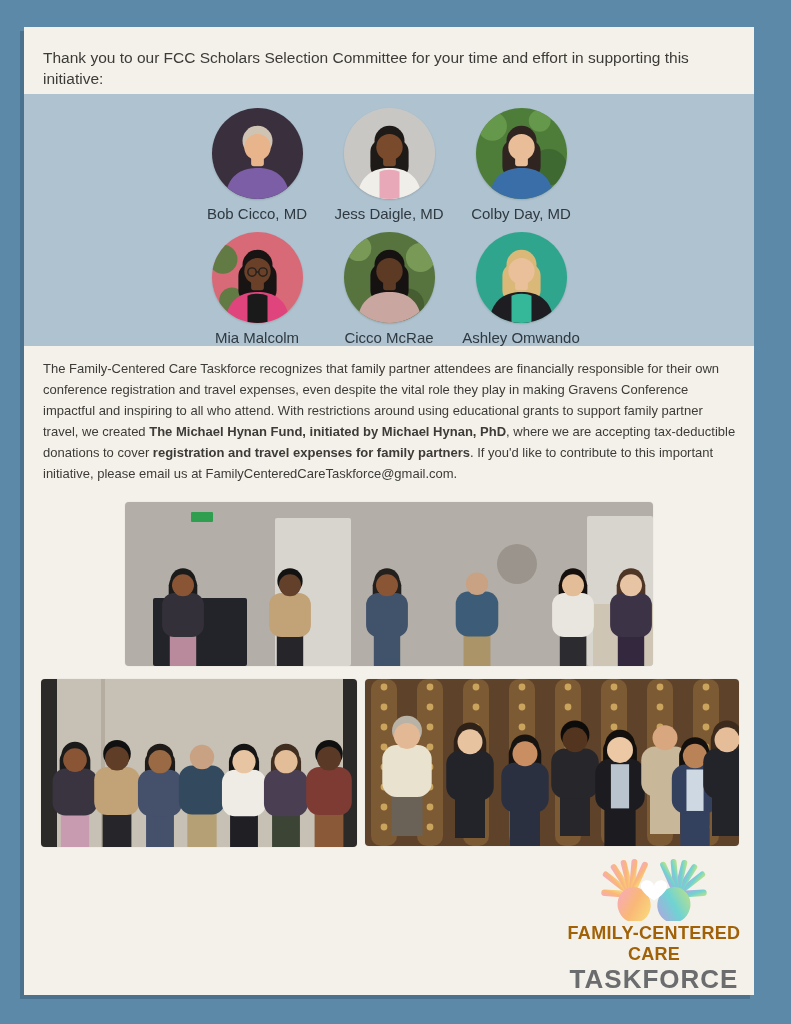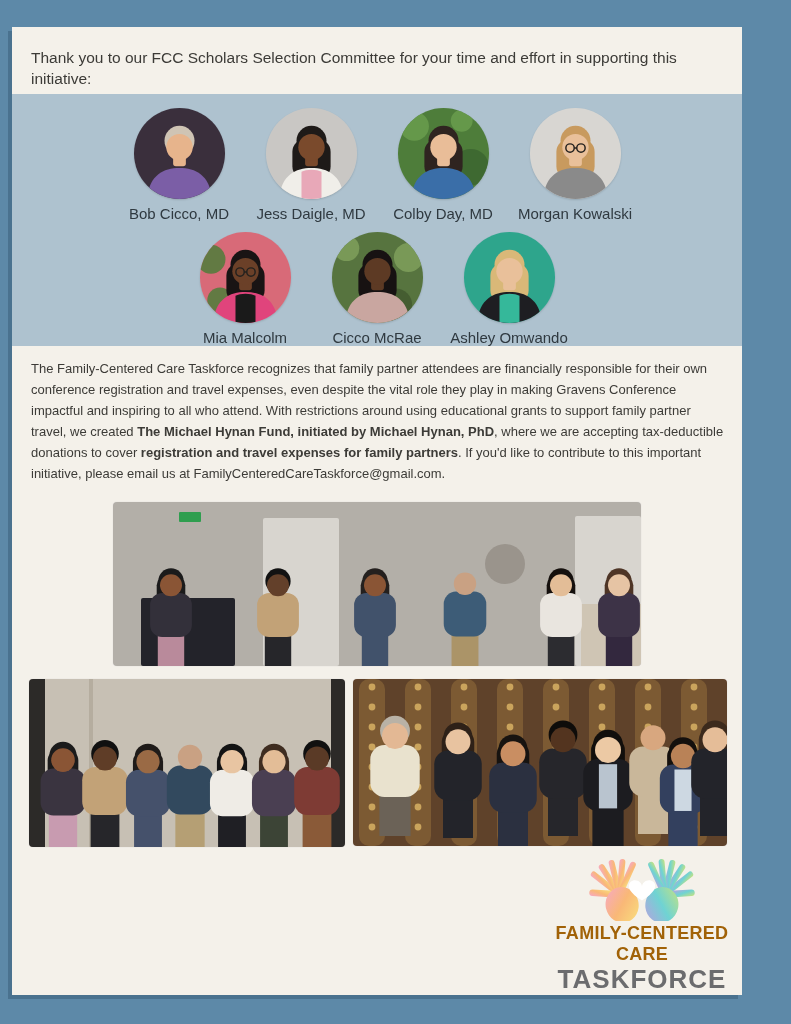--- a/index.html
+++ b/index.html
@@ -3,21 +3,21 @@
 <meta charset="utf-8">
 <style>
   html,body{margin:0;padding:0;}
   body{
     width:791px;height:1024px;overflow:hidden;
     background:#5d89a8;
     font-family:"Liberation Sans", sans-serif;
     position:relative;
   }
   .page{
-    position:absolute;left:12px;top:27px;width:730px;height:968px;
+    position:absolute;left:24px;top:27px;width:730px;height:968px;
     background:#f4f1ea;
     box-shadow:-4px 4px 0 rgba(40,72,96,.35);
     display:flex;flex-direction:column;
   }
   .intro{
     height:73px;box-sizing:border-box;
     padding:20px 22px 0 19px;
     font-size:15.5px;line-height:21px;color:#3c3b37;
   }
   .band{
@@ -98,36 +98,20 @@
             <circle cx="18" cy="20" r="16" fill="#6a9c4e" opacity="0.85"></circle>
             <circle cx="80" cy="65" r="20" fill="#3c6530" opacity="0.85"></circle>
             <circle cx="70" cy="14" r="12" fill="#6a9c4e" opacity="0.85"></circle>
             <rect x="29" y="34" width="42" height="44" rx="14" fill="#2f2420"></rect>
             <path d="M14,102 C16,74 32,66 50,66 C68,66 84,74 86,102 Z" fill="#3a6ea8"></path>
             <rect x="43" y="50" width="14" height="14" rx="3" fill="#e9bd98"></rect>
             <circle cx="50" cy="36" r="16.5" fill="#2f2420"></circle>
             <circle cx="50" cy="43" r="14.5" fill="#e9bd98"></circle>
           </svg>
           <div class="member-name">Colby Day, MD</div>
-        </div>
-        <div class="member">
-          <svg class="avatar" viewBox="0 0 100 100">
-            <rect width="100" height="100" fill="#d8d6d2"></rect>
-            <rect x="29" y="34" width="42" height="44" rx="14" fill="#c89a5e"></rect>
-            <path d="M14,102 C16,74 32,66 50,66 C68,66 84,74 86,102 Z" fill="#8a8a8a"></path>
-            <rect x="43" y="50" width="14" height="14" rx="3" fill="#e9c09a"></rect>
-            <circle cx="50" cy="36" r="16.5" fill="#c89a5e"></circle>
-            <circle cx="50" cy="43" r="14.5" fill="#e9c09a"></circle>
-            <g stroke="#24211e" stroke-width="1.6" fill="none">
-              <circle cx="44" cy="44" r="4.6"></circle>
-              <circle cx="56" cy="44" r="4.6"></circle>
-              <line x1="48.6" y1="44" x2="51.4" y2="44"></line>
-            </g>
-          </svg>
-          <div class="member-name">Morgan Kowalski</div>
         </div>
       </div>
     <div class="committee-row" id="row1">
         <div class="member">
           <svg class="avatar" viewBox="0 0 100 100">
             <rect width="100" height="100" fill="#d86a78"></rect>
             <circle cx="12" cy="30" r="16" fill="#4e7d3a" opacity="0.85"></circle>
             <circle cx="22" cy="75" r="14" fill="#4e7d3a" opacity="0.85"></circle>
             <rect x="29" y="34" width="42" height="44" rx="14" fill="#191414"></rect>
             <path d="M14,102 C16,74 32,66 50,66 C68,66 84,74 86,102 Z" fill="#e0447c"></path>

